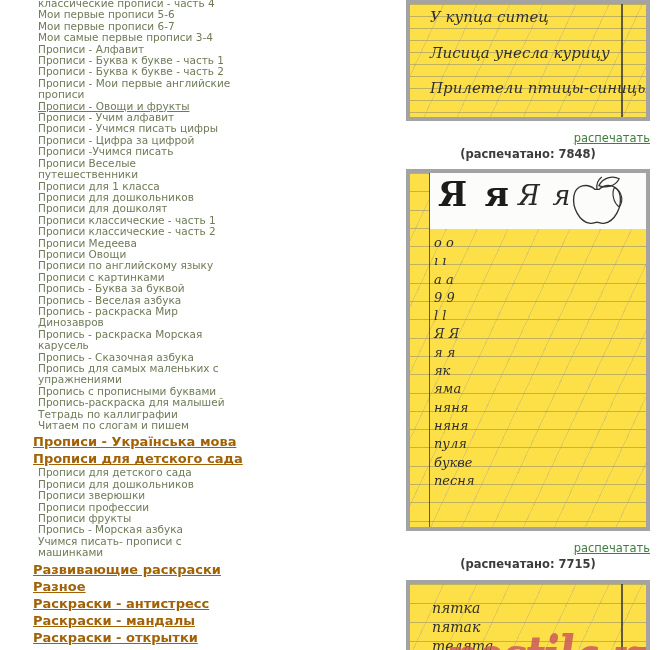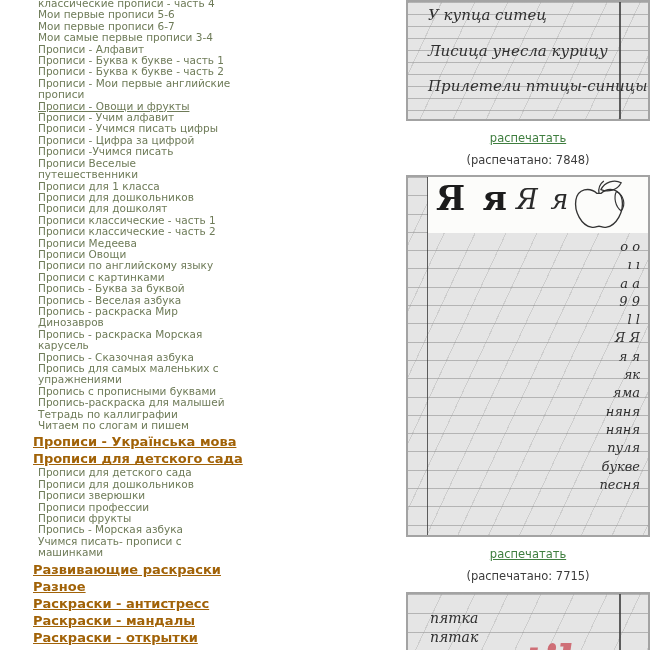--- a/index.html
+++ b/index.html
@@ -19,21 +19,21 @@
   .side-header{
     display:block;font-size:13px;font-weight:bold;color:#a16207;
     text-decoration:underline;margin:4px 0 2px -5px;line-height:13px;
     white-space:nowrap;
   }
 
   
   .right-col{position:absolute;left:406px;top:0;width:244px;}
   .card{margin:0;}
   .sheet{
-    position:relative;background:#e5e5e5;border:2px solid #a3a3a3;
+    position:relative;background:#fde047;border:4px solid #a3a3a3;
     overflow:hidden;box-sizing:border-box;
   }
   .ruling{position:absolute;left:0;top:0;right:0;bottom:0;}
   .ruling.h12{
     background-image:
       repeating-linear-gradient(115deg, rgba(150,150,150,.30) 0 1px, transparent 1px 30px),
       repeating-linear-gradient(to bottom, rgba(120,120,120,.45) 0 1px, transparent 1px 12px);
   }
   .ruling.h18{
     background-image:
@@ -48,32 +48,32 @@
   .marginline{position:absolute;top:0;bottom:0;width:1.5px;background:#3a3a3a;left:211px;opacity:.8;}
   .leftline{position:absolute;top:0;bottom:0;width:1px;background:#3a3a3a;left:19px;opacity:.8;}
 
   .hand{font-family:"DejaVu Serif", serif;font-style:italic;color:#2f2f2f;}
 
   .sheet1{height:121px;}
   .s1lines{position:absolute;left:20px;top:4px;right:6px;}
   .s1-line{height:35.5px;font-family:"DejaVu Serif",serif;font-style:italic;
     font-size:15px;color:#2f2f2f;white-space:nowrap;}
 
-  .print-row{text-align:center;margin-top:9px;line-height:14px;}
+  .print-row{text-align:right;margin-top:9px;line-height:14px;}
   .print-link{color:#3f7e3f;font-size:11.5px;text-decoration:underline;}
-  .print-count{text-align:center;color:#3c3c3c;font-size:11.5px;margin-top:8px;line-height:14px;}
+  .print-count{text-align:center;color:#3c3c3c;font-size:11.5px;margin-top:2px;line-height:14px;font-weight:bold;}
 
   .sheet2{height:362px;margin-top:8px;}
   .s2-head{position:absolute;left:20px;top:0;right:0;height:56px;background:#fcfcfa;}
   .s2-print{position:absolute;left:8px;top:2px;font-family:"DejaVu Serif",serif;
     font-weight:bold;font-size:33px;color:#1c1c1c;letter-spacing:3px;}
   .s2-cursive{position:absolute;left:88px;top:7px;font-family:"DejaVu Serif",serif;
     font-style:italic;font-size:27px;color:#2a2a2a;letter-spacing:2px;}
   .s2-apple{position:absolute;right:18px;top:1px;}
-  .s2rows{position:absolute;left:24px;top:61px;right:8px;text-align:right;}
+  .s2rows{position:absolute;left:24px;top:61px;right:8px;}
   .hw-row{height:18.3px;line-height:18.3px;font-family:"DejaVu Serif",serif;
     font-style:italic;font-size:13px;color:#2e2e2e;white-space:nowrap;}
 
   .sheet3{height:120px;margin-top:9px;}
   .s3rows{position:absolute;left:22px;top:15px;right:8px;}
   .s3-row{height:19px;line-height:19px;font-family:"DejaVu Serif",serif;
     font-style:italic;font-size:14px;color:#2e2e2e;white-space:nowrap;}
   .s3-sentence{position:absolute;left:18px;top:92px;font-family:"DejaVu Serif",serif;
     font-style:italic;font-size:15px;color:#2e2e2e;white-space:nowrap;}
   .watermark{

